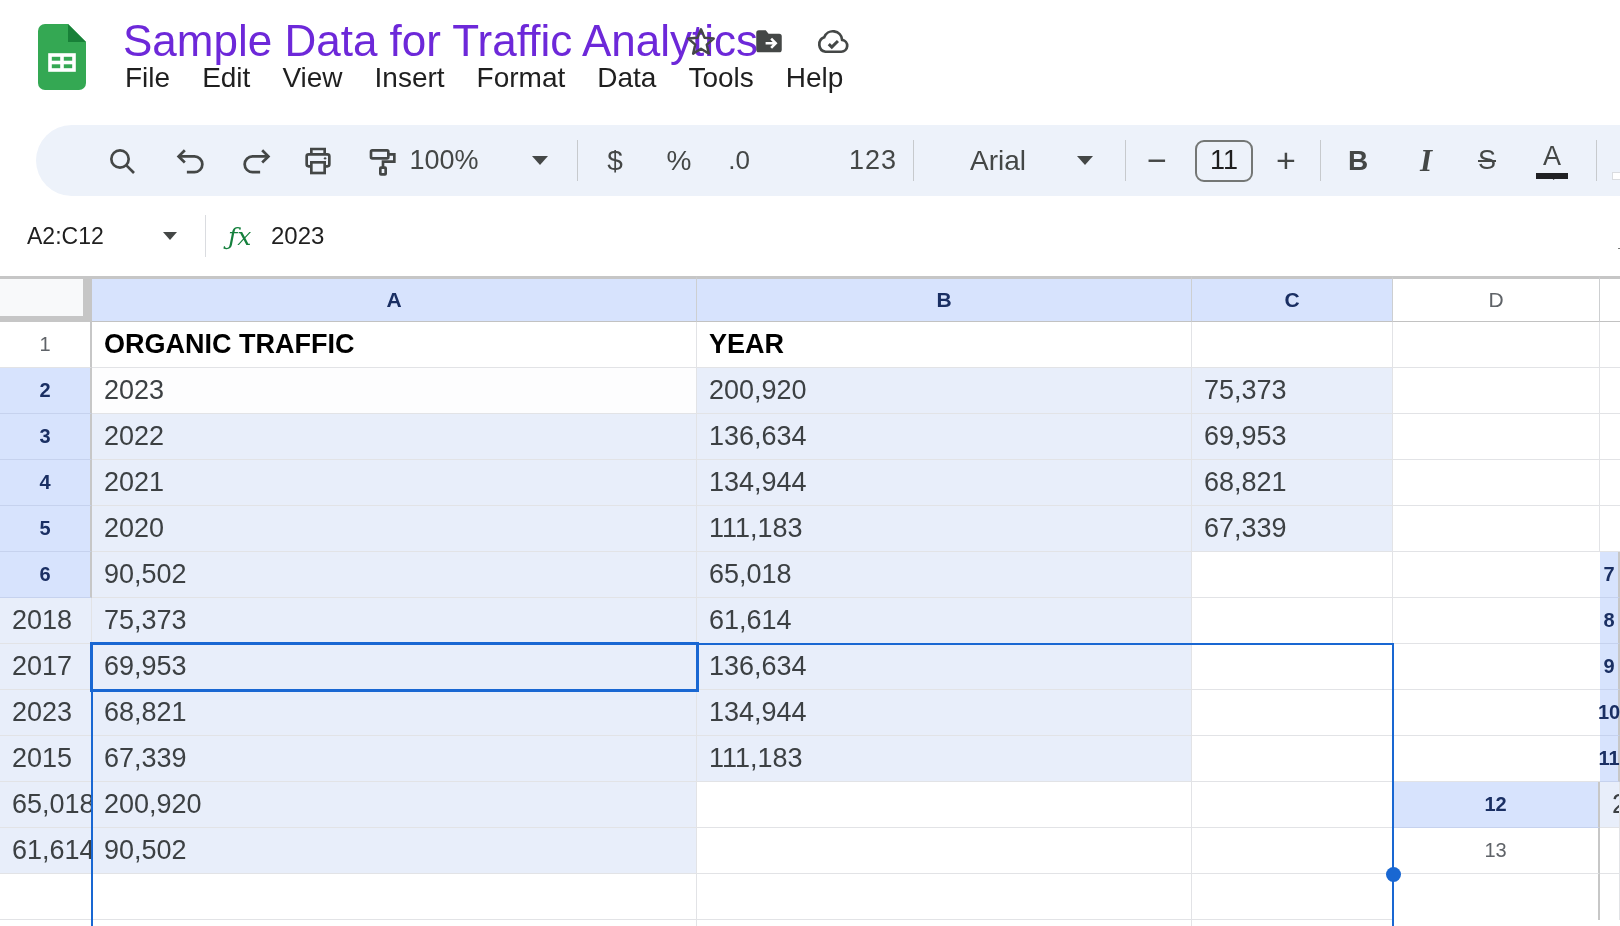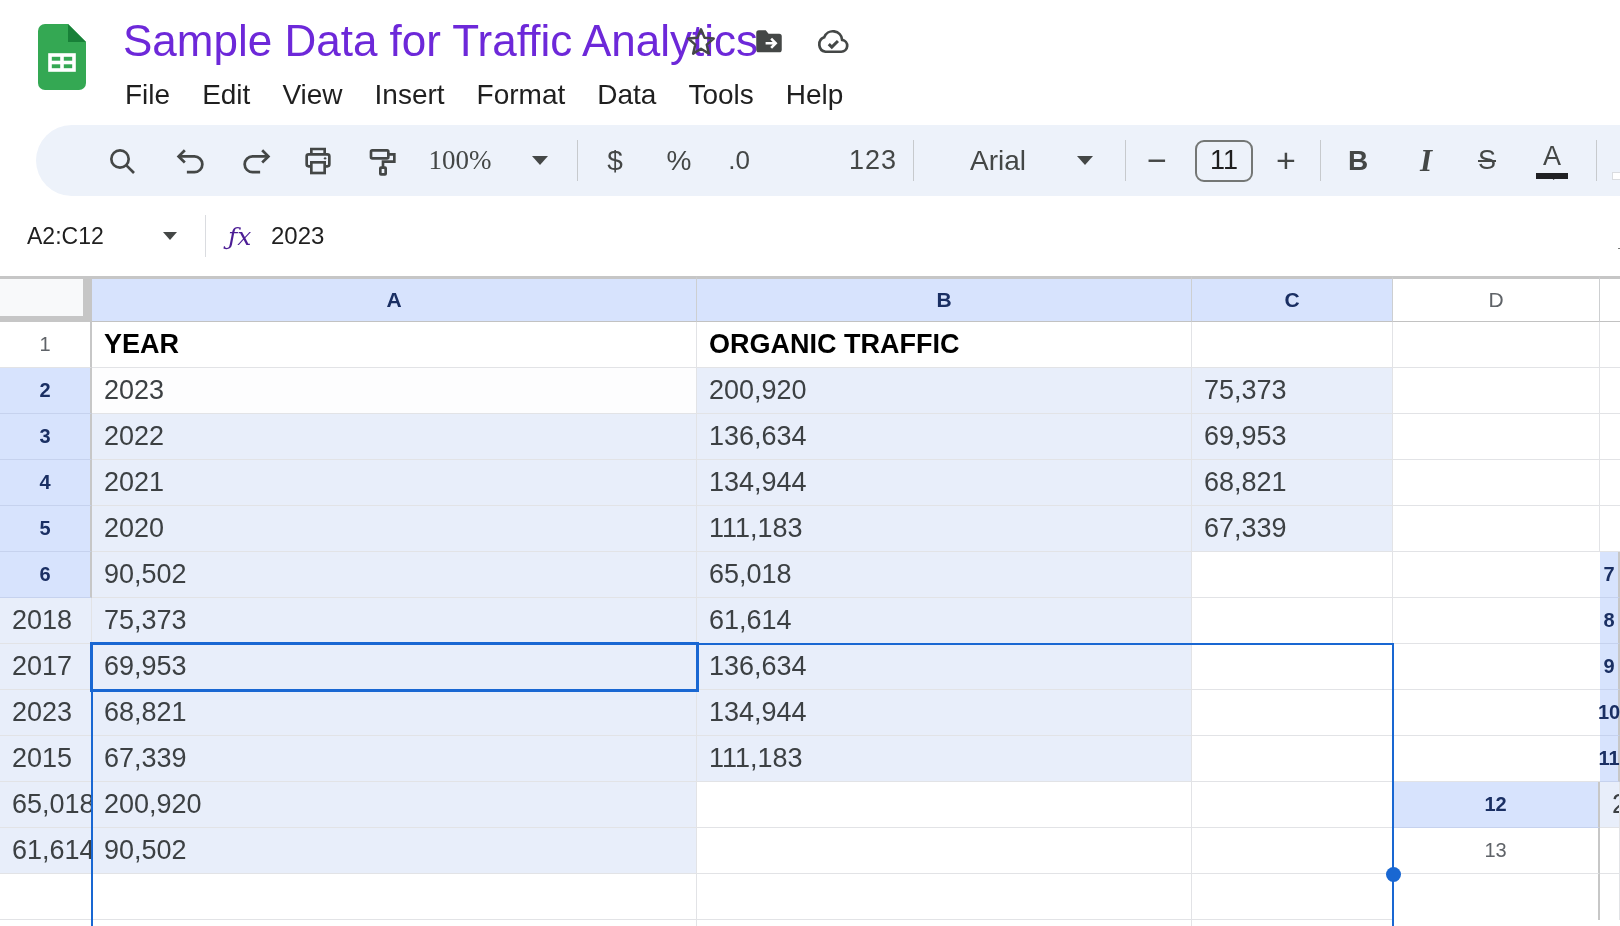--- a/index.html
+++ b/index.html
@@ -6,21 +6,21 @@
   html,body { background:#fff; }
   #app {
     position: relative; width: 1620px; height: 926px; overflow: hidden;
     background: #fff; font-family: "Liberation Sans","DejaVu Sans",sans-serif;
     color: #1f1f1f;
   }
   
   .logo { position:absolute; left:38px; top:24px; }
   .doc-title { position:absolute; left:123px; top:16px; font-size:44px; font-weight:500; color:#6d28d9; white-space:nowrap; }
   .title-icon { position:absolute; top:24px; width:36px; height:36px; display:flex; align-items:center; justify-content:center; cursor:pointer; }
-  .menu-bar { position:absolute; left:109px; top:71px; display:flex; }
+  .menu-bar { position:absolute; left:109px; top:54px; display:flex; }
   .menu-item { padding:0 16px; font-size:28px; line-height:48px; color:#1f1f1f; cursor:pointer; white-space:nowrap; }
   
   .toolbar { position:absolute; left:36px; right:-44px; top:125px; height:71px; background:#edf2fa; border-radius:36px; }
   .tbi { position:absolute; top:0; height:71px; display:flex; align-items:center; justify-content:center; transform:translateX(-50%); color:#444746; white-space:nowrap; cursor:pointer; }
   .tbd { position:absolute; top:15px; width:1px; height:41px; background:#c7cacd; }
   .caret { width:0; height:0; border-left:8px solid transparent; border-right:8px solid transparent; border-top:9px solid #444746; display:inline-block; }
   .t-zoom { font-size:27px; }
   .t-fmt  { font-size:28px; }
   .t-dec  { position:relative; font-size:26px; }
   .t-dec .arr { position:absolute; font-size:20px; bottom:10px; right:-14px; }
@@ -34,21 +34,21 @@
   .t-A { display:flex; flex-direction:column; align-items:center; }
   .t-A .glyph { font-size:27px; font-weight:500; line-height:28px; }
   .t-A .bar { width:32px; height:6px; background:#202124; margin-top:3px; }
   .t-fill { display:flex; flex-direction:column; align-items:center; }
   .t-fill .bar { width:40px; height:8px; background:#ffffff; border:1px solid #dadce0; margin-top:1px; }
   
   .formula-bar { position:absolute; left:0; top:196px; width:1560px; height:80px; background:#fff; }
   .fb-name { position:absolute; left:27px; top:50%; transform:translateY(-50%); font-size:23px; color:#1f1f1f; cursor:pointer; }
   .fb-caret { position:absolute; left:163px; top:50%; transform:translateY(-50%); width:0; height:0; border-left:7px solid transparent; border-right:7px solid transparent; border-top:8px solid #444746; cursor:pointer; }
   .fb-div { position:absolute; left:205px; top:19px; width:1px; height:42px; background:#dadce0; }
-  .fb-fx { position:absolute; left:228px; top:50%; transform:translateY(-50%); font-family:"DejaVu Serif","Liberation Serif",serif; font-style:italic; font-size:25px; color:#4c1d95; }
+  .fb-fx { position:absolute; left:228px; top:50%; transform:translateY(-50%); font-family:"DejaVu Serif","Liberation Serif",serif; font-style:italic; font-size:25px; color:#15803d; }
   .fb-input { position:absolute; left:271px; top:50%; transform:translateY(-50%); font-size:24px; color:#1f1f1f; cursor:text; }
   
   .sheet { position:absolute; left:0; top:276px; width:1620px; height:650px; display:grid;
            grid-template-columns:92px 605px 495px 201px 207px 20px;
            grid-template-rows:46px repeat(13,46px) 6px; background:#fff; }
   .corner { background:#f8f9fa; border-top:3px solid #c6c6c6; border-right:9px solid #c6c6c6; border-bottom:6px solid #c6c6c6; cursor:pointer; }
   .ch { background:#fff; color:#5f6368; font-size:21px; font-weight:500; display:flex; align-items:center; justify-content:center;
         border-top:3px solid #c6c6c6; border-right:1px solid #cdcfd1; border-bottom:1px solid #c2c2c2; cursor:pointer; }
   .ch.sel { background:#d7e3fd; color:#1a2f63; font-weight:700; }
   .ch.last { border-right:none; }
@@ -142,21 +142,21 @@
           <rect x="7" y="13" width="10" height="8" fill="#edf2fa"></rect>
         </svg>
     </div>
     <div class="tbi" style="left:347px;">
       <svg width="32" height="32" viewBox="0 0 24 24" fill="none" stroke="#444746" stroke-width="2">
           <rect x="3" y="4" width="13" height="6" rx="1"></rect>
           <path d="M16 7 h4.5 v5.5 H12 V17"></path>
           <rect x="10" y="17" width="4" height="5" rx="0.5"></rect>
         </svg>
     </div>
-    <div class="tbi t-zoom" style="left:424px;font-family:Liberation Serif, serif;">
+    <div class="tbi t-zoom" style="left:408px;">
         <span>100%</span>
       </div>
     <div class="tbi" style="left:504px;">
         <span class="caret"></span>
       </div>
     <div class="tbd" style="left:541px;"></div>
     <div class="tbi t-fmt" style="left:579px;">
         <span>$</span>
       </div>
     <div class="tbi t-fmt" style="left:643px;">
@@ -227,22 +227,22 @@
   </div>
 
   <div class="sheet">
       <div class="corner"></div>
       <div class="ch sel">A</div>
       <div class="ch sel">B</div>
       <div class="ch sel">C</div>
       <div class="ch">D</div>
       <div class="ch last"></div>
       <div class="rh">1</div>
+      <div class="cell hdr">ORGANIC TRAFFIC</div>
       <div class="cell hdr">YEAR</div>
-      <div class="cell hdr">ORGANIC TRAFFIC</div>
       <div class="cell hdr"></div>
       <div class="cell hdr"></div>
       <div class="cell hdr last"></div>
       <div class="rh sel">2</div>
       <div class="cell sel active">2023</div>
       <div class="cell sel">200,920</div>
       <div class="cell sel">75,373</div>
       <div class="cell"></div>
       <div class="cell last"></div>
       <div class="rh sel">3</div>

